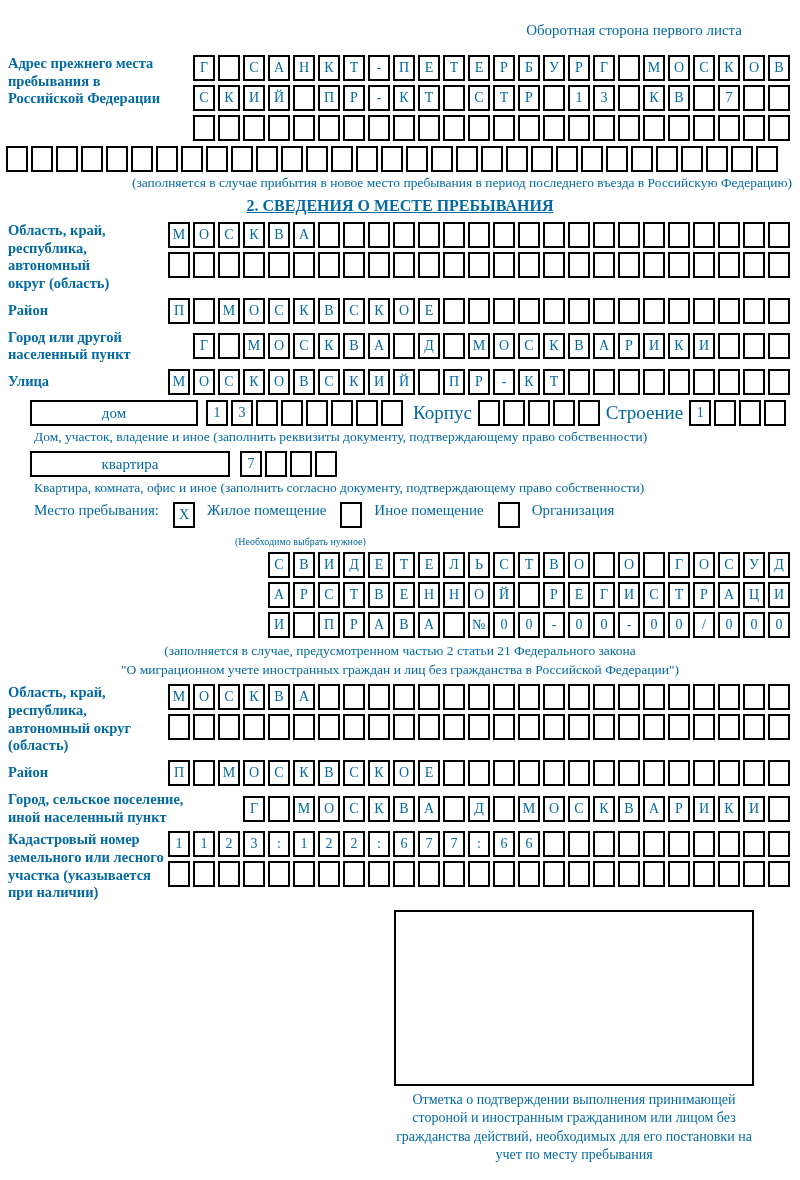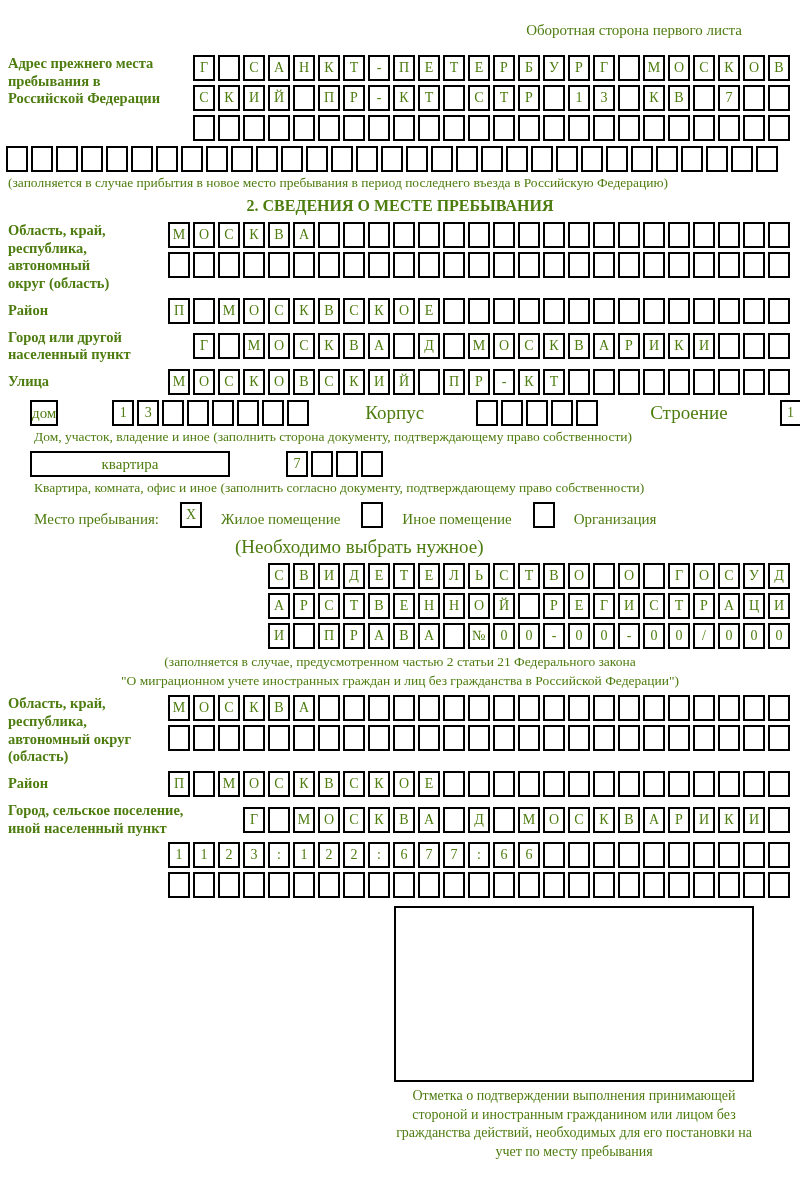--- a/index.html
+++ b/index.html
@@ -1,52 +1,52 @@
 <!DOCTYPE html>
 <html><head>
 <meta charset="utf-8">
 <style>
   html,body { margin:0; padding:0; background:#f2f2f2; }
   .page {
     position:relative; width:800px; height:1180px; margin:0 auto;
-    background:#fff; color:#4d7c0f;
+    background:#fff; color:#0369a1;
     font-family:"Liberation Serif","DejaVu Serif",serif;
     overflow:hidden;
   }
   .header-note { text-align:right; padding:22px 58px 0 0; font-size:15px; }
 
   .field { display:flex; align-items:flex-start; margin:0 10px 5px 8px; }
   .field.vcenter { align-items:center; }
   .label { font-size:14.5px; line-height:1.22;font-weight:bold; }
   .rows { margin-left:auto; display:flex; flex-direction:column; gap:4px; }
   .cells { display:flex; gap:3px; justify-content:flex-end; margin-left:auto; }
   .cells.noauto { margin-left:0; }
   .cell {
     box-sizing:border-box; width:22px; min-width:22px; height:26px;
     border:2px solid #000; background:#fff;
     display:inline-flex; align-items:center; justify-content:center;
     font-size:14px; line-height:1;
   }
-  .caption { font-size:13.5px; text-align:left; margin:1px 8px 6px 8px; }
+  .caption { font-size:13.5px; text-align:right; margin:1px 8px 6px 8px; }
   .caption.left { text-align:left; margin-left:34px; }
-  .section-title { text-align:center; font-weight:bold; font-size:16px; margin:6px 0 7px 0; }
+  .section-title { text-align:center; font-weight:bold; font-size:16px; margin:6px 0 7px 0;text-decoration:underline; }
   .note-center { text-align:center; font-size:13.5px; margin:0 20px 3px 20px; }
 
-  .inline-row { display:flex; align-items:center; margin:2px 10px 3px 30px;gap:46px; }
+  .inline-row { display:flex; align-items:center; margin:2px 10px 3px 30px; }
   .widebox {
     box-sizing:border-box; height:26px; border:2px solid #000;
     display:inline-flex; align-items:center; justify-content:center; font-size:15px;
   }
   .inline-label { font-size:19px; margin:0 6px; white-space:nowrap; }
 
-  .mesto-row { display:flex; align-items:flex-end; margin:4px 10px 2px 34px; font-size:15px;gap:7px; }
+  .mesto-row { display:flex; align-items:flex-start; margin:4px 10px 2px 34px; font-size:15px; }
   .mesto-row .opt { white-space:nowrap; }
   .mesto-row .cell { margin:0 0 0 14px; }
   .mesto-row .opt { margin-left:12px; }
-  .mesto-note { font-size:19px; margin:8px 0 5px 235px; }
+  .mesto-note { font-size:10px; margin:8px 0 5px 235px; }
 
   .stamp-wrap { margin:8px 0 0 393px; width:362px; display:flex; flex-direction:column; align-items:center; }
   .stamp-box { box-sizing:border-box; width:360px; height:176px; border:2px solid #000; background:#fff; }
   .stamp-caption { font-size:14px; text-align:center; line-height:1.32; margin-top:5px; }
 </style>
 </head>
 <body>
 
 <div class="page">
 
@@ -345,21 +345,21 @@
         <span class="cell"></span>
       </span>
     <span class="inline-label" style="">Строение</span>
     <span class="cells noauto">
         <span class="cell">1</span>
         <span class="cell"></span>
         <span class="cell"></span>
         <span class="cell"></span>
       </span>
   </div>
-  <div class="caption left">Дом, участок, владение и иное (заполнить сторона документу, подтверждающему право собственности)</div>
+  <div class="caption left">Дом, участок, владение и иное (заполнить реквизиты документу, подтверждающему право собственности)</div>
 
   <div class="inline-row">
     <span class="widebox" style="width:200px;">квартира</span>
     <span class="cells noauto" style="margin-left:10px;">
         <span class="cell">7</span>
         <span class="cell"></span>
         <span class="cell"></span>
         <span class="cell"></span>
       </span>
   </div>
@@ -566,20 +566,21 @@
         <span class="cell">А</span>
         <span class="cell">Р</span>
         <span class="cell">И</span>
         <span class="cell">К</span>
         <span class="cell">И</span>
         <span class="cell"></span>
       </div>
   </div>
 
   <div class="field">
+    <div class="label" style="width:168px;">Кадастровый номер земельного или лесного участка (указывается при наличии)</div>
     <div class="rows">
       <div class="cells">
           <span class="cell">1</span>
           <span class="cell">1</span>
           <span class="cell">2</span>
           <span class="cell">3</span>
           <span class="cell">:</span>
           <span class="cell">1</span>
           <span class="cell">2</span>
           <span class="cell">2</span>

